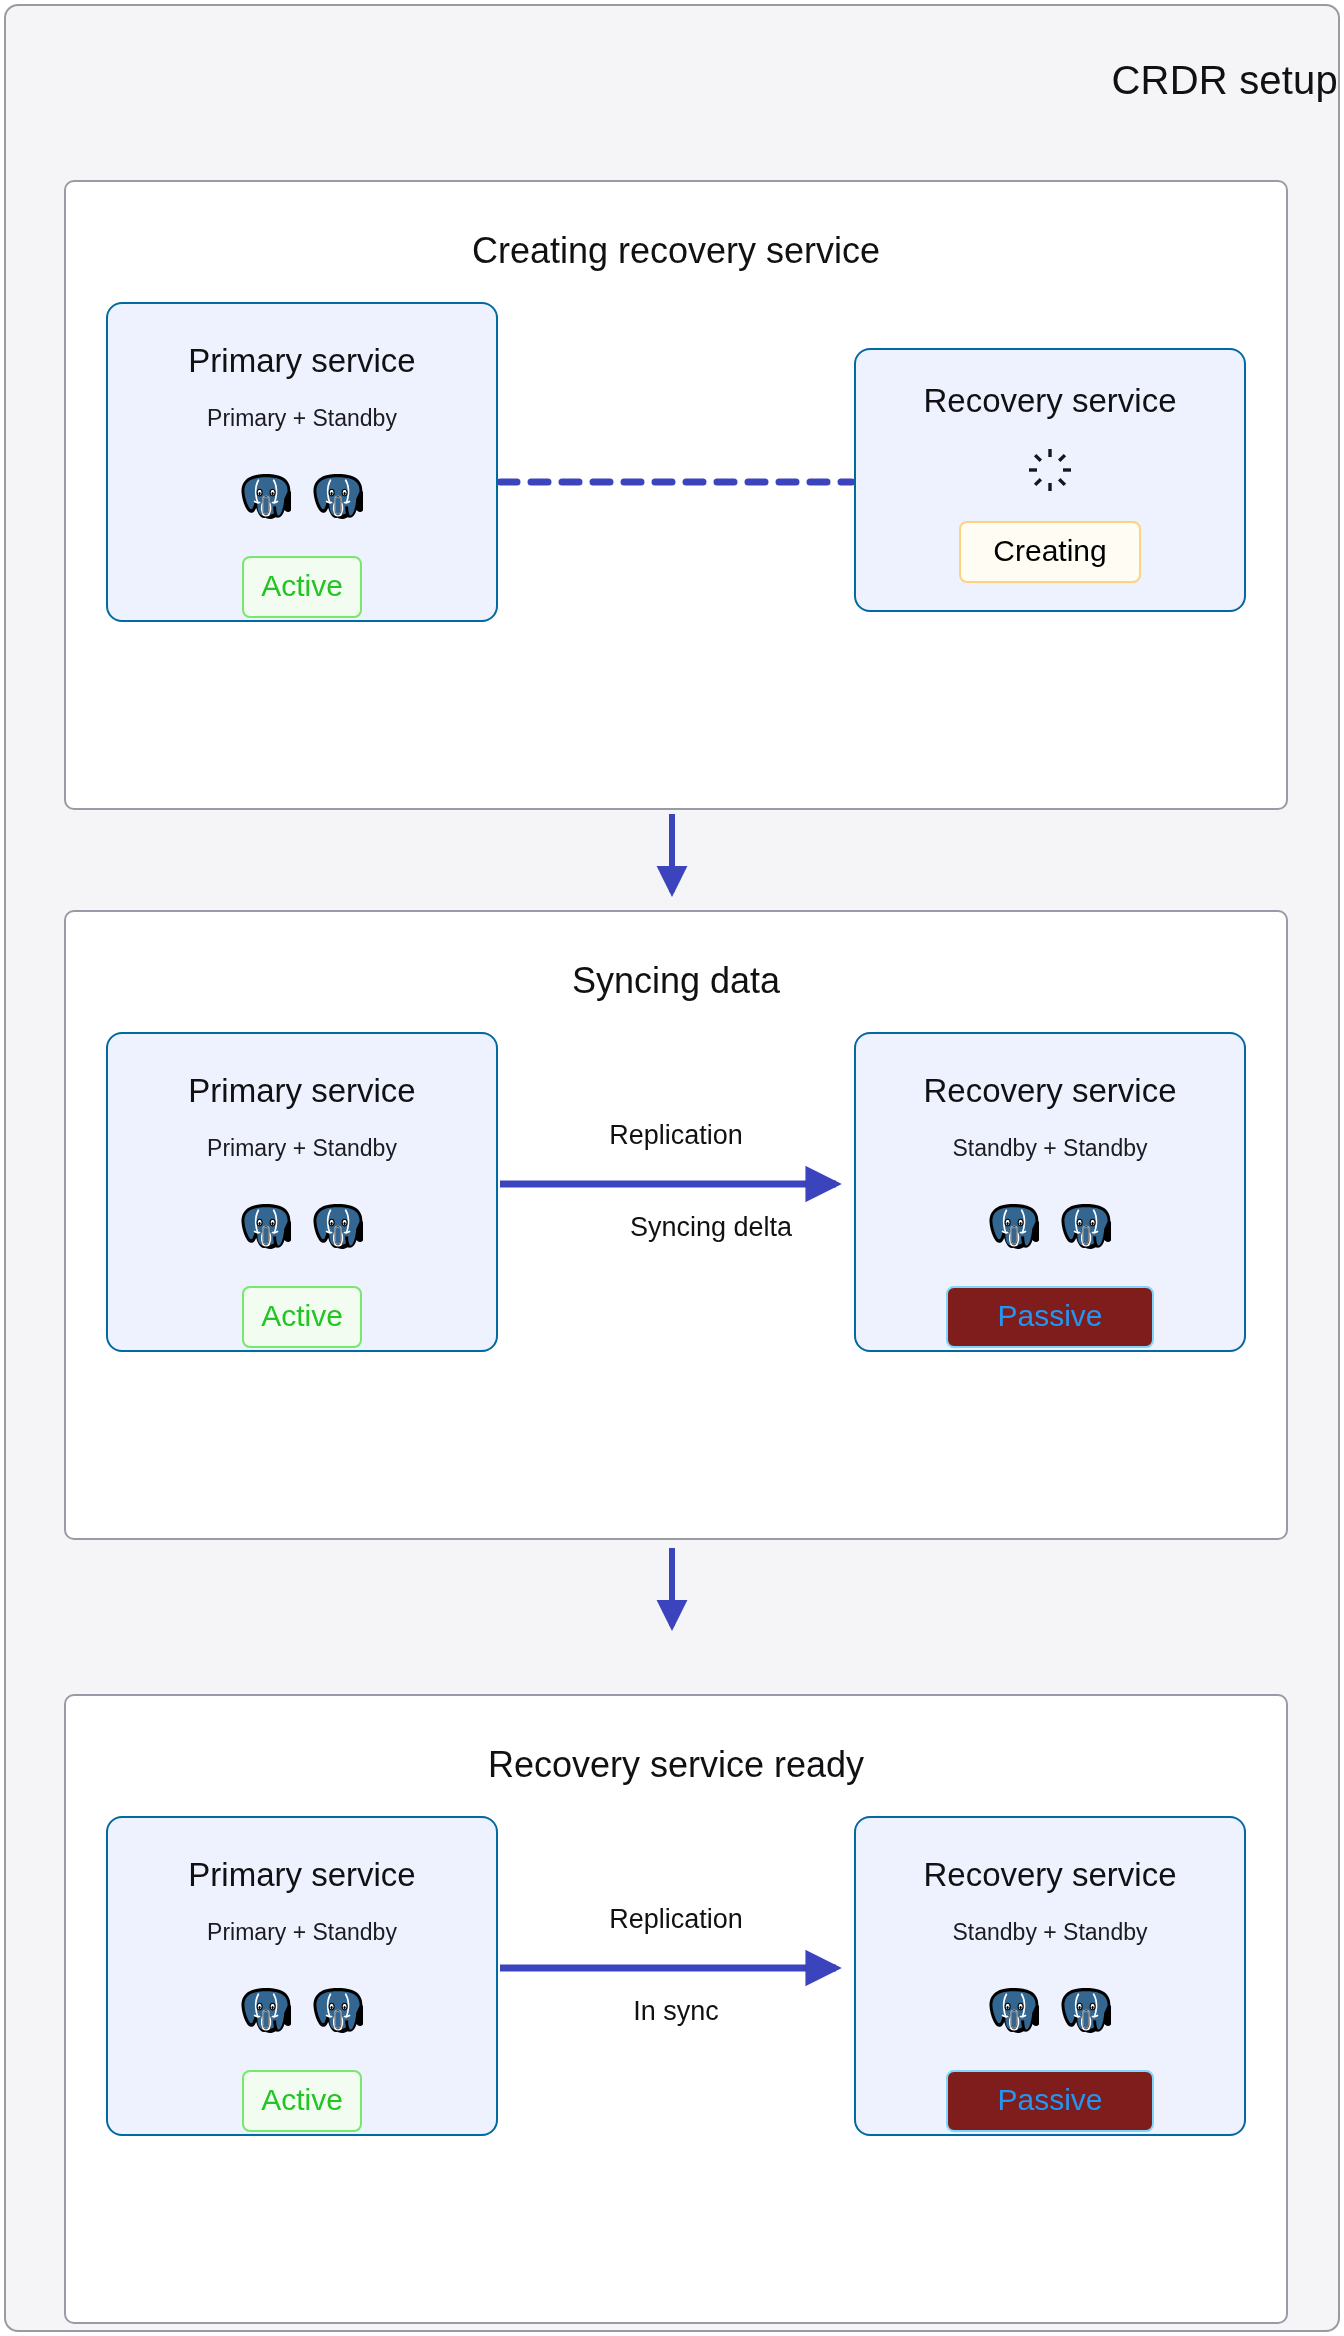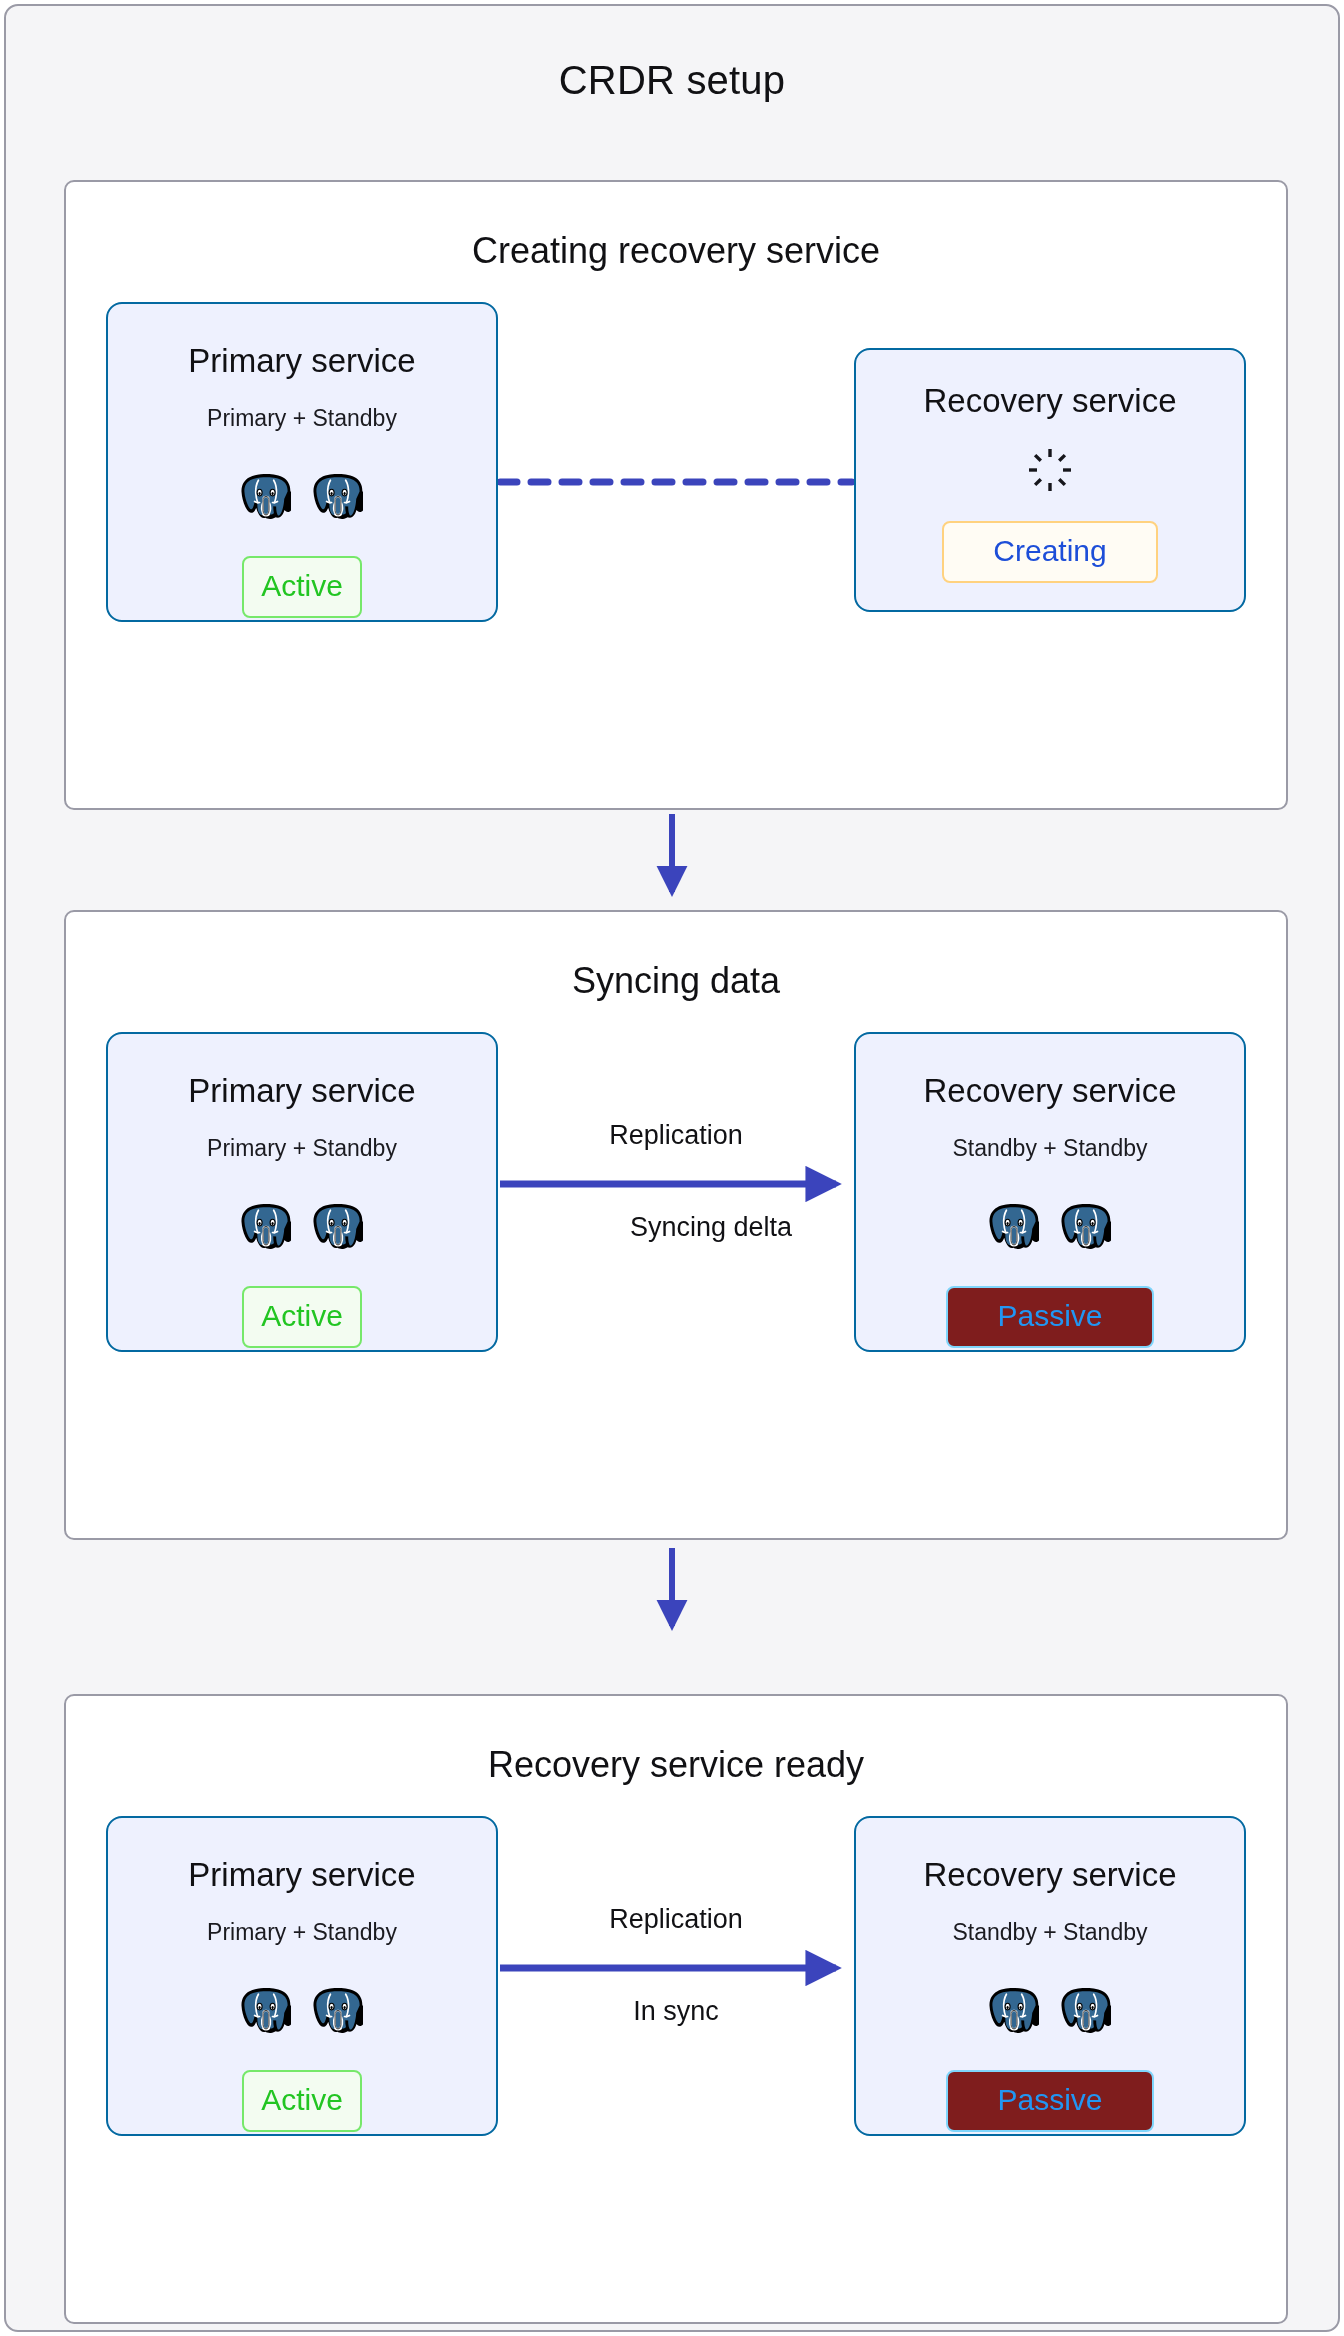--- a/index.html
+++ b/index.html
@@ -26,21 +26,21 @@
     border: 2px solid #9a9aa6;
     border-radius: 14px;
   }
 
   
   .diagram-title {
     position: absolute;
     left: 0;
     top: 52px;
     width: 100%;
-    text-align: center;
+    text-align: right;
     font-size: 40px;
     color: #111114;
     font-weight: 400;
     letter-spacing: .2px;
   }
 
   
   .stage {
     position: absolute;
     box-sizing: border-box;
@@ -105,21 +105,21 @@
     text-align: center;
     border-radius: 8px;
     border-width: 2px;
     border-style: solid;
     font-size: 30px;
     line-height: 1;
     padding: 13px 0 15px 0;
   }
   .badge-active  { width: 120px; color: #22c522; border-color: #76e86a; background: #f3fcf1; }
   .badge-passive { width: 208px; color: #2196f3; border-color: #7fd5fb; background: #7f1d1d; }
-  .badge-creating{ width: 216px; color: #1d4ed8; border-color: #ffd27f; background: #fffcf4; }
+  .badge-creating{ width: 182px; color: #000000; border-color: #ffd27f; background: #fffcf4; }
 
   
   .spinner { width: 46px; height: 46px; margin: 0 auto; display: block; }
 
   
   .connector {
     position: absolute;
     overflow: visible;
   }
   .link-label {

